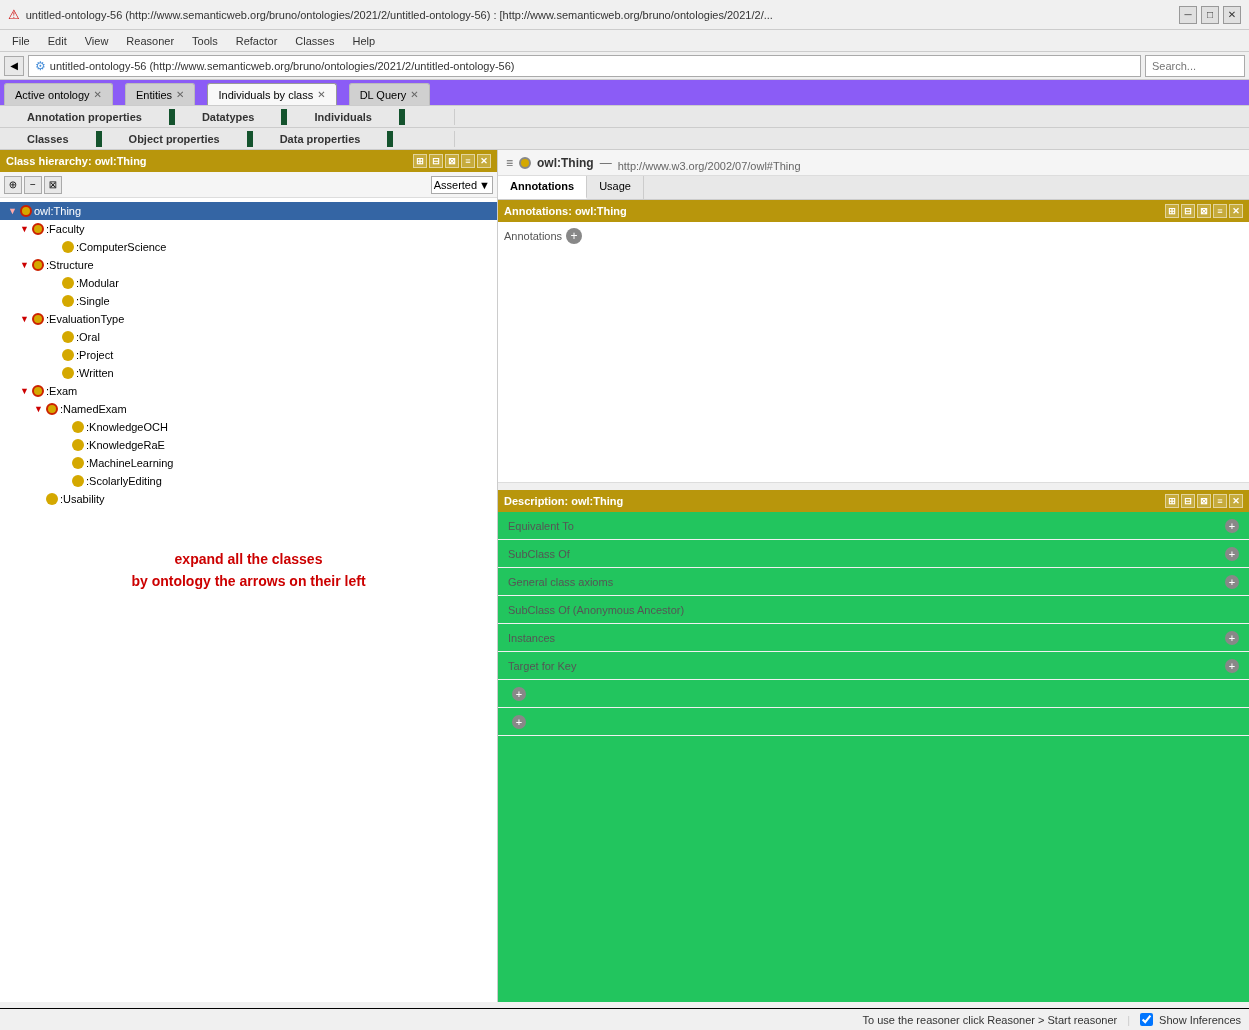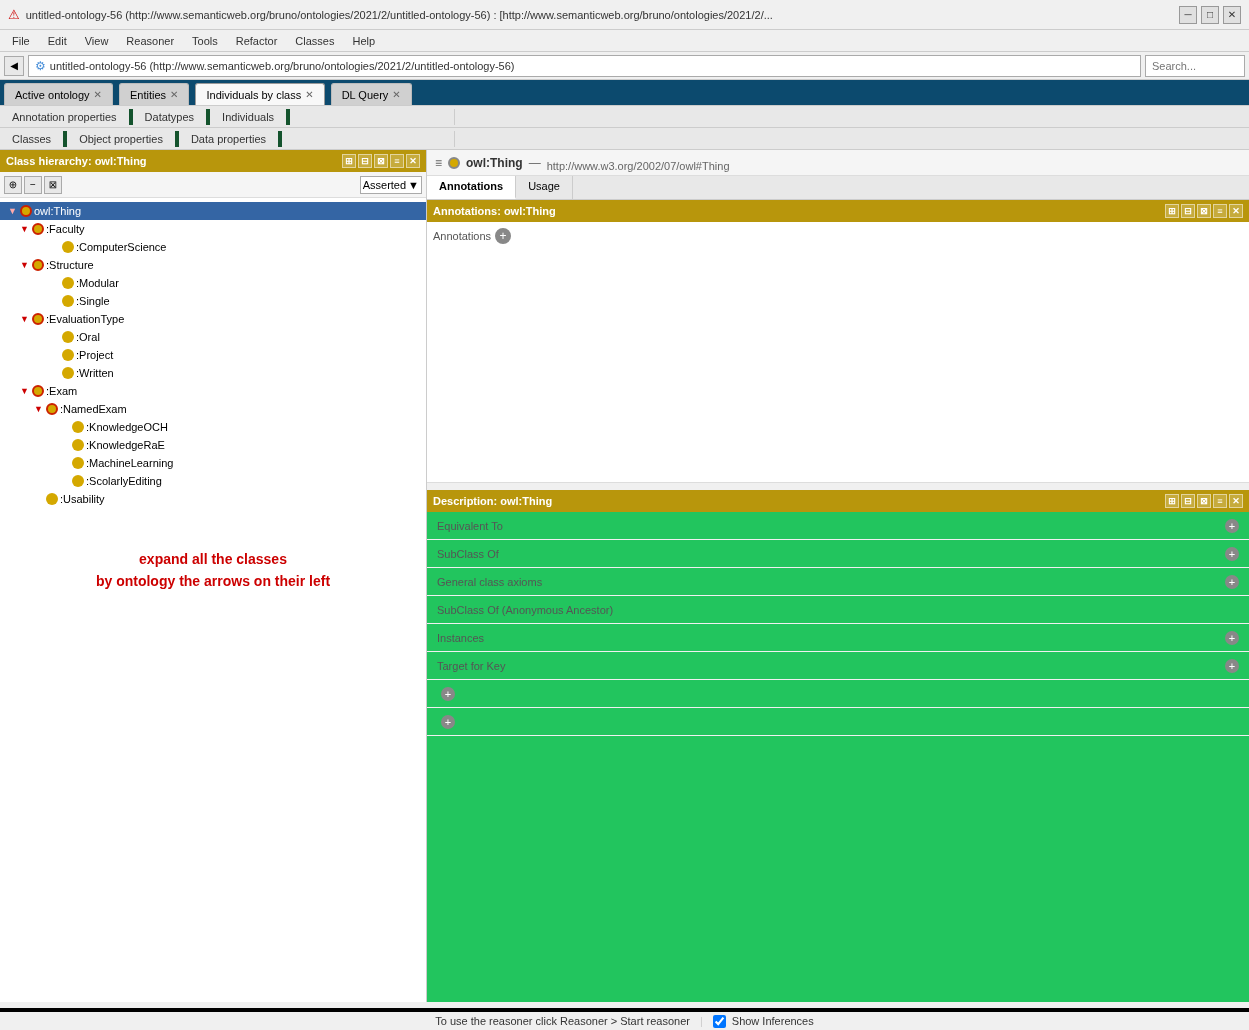--- a/index.html
+++ b/index.html
@@ -81,27 +81,27 @@
     .nav-search {
       width: 100px; height: 22px;
       border: 1px solid #aaa;
       background: white;
       padding: 0 6px;
       font-size: 11px;
     }
 
     
     .tabs-row {
-      background: #0c4a6e;
+      background: #8b5cf6;
       height: 26px;
       display: flex;
       align-items: flex-end;
       padding: 0 4px;
       border-bottom: 1px solid #ccc;
-      gap: 6px;
+      gap: 12px;
     }
     .tab {
       height: 22px;
       padding: 0 10px;
       border: 1px solid #bbb;
       border-bottom: none;
       background: #d0d0d0;
       display: flex;
       align-items: center;
       cursor: pointer;
@@ -118,36 +118,37 @@
 
     
     .sub-header {
       display: flex;
       background: #e8e8e8;
       border-bottom: 1px solid #ccc;
       height: 22px;
       align-items: center;
     }
     .sub-header-item {
-      padding: 2px 12px;
+      padding: 2px 27px;
       font-size: 11px;
       cursor: pointer;
       color: #333;
-      border-right: 4px solid #14532d;
+      border-right: 6px solid #14532d;
+      font-weight: bold;
     }
 
     
     .main-content {
       display: flex;
       height: calc(1030px - 30px - 22px - 28px - 26px - 22px - 22px - 28px);
     }
 
     
     .left-panel {
-      width: 427px;
+      width: 498px;
       border-right: 1px solid #ccc;
       display: flex;
       flex-direction: column;
       background: white;
     }
     .panel-header {
       background: #b8960c;
       color: white;
       padding: 3px 6px;
       font-size: 11px;
@@ -346,24 +347,24 @@
     }
 
     
     .status-bar {
       position: fixed;
       bottom: 0;
       left: 0;
       right: 0;
       height: 22px;
       background: #f0f0f0;
-      border-top: 4px solid #000000;
-      display: flex;
-      align-items: center;
-      justify-content: center;
+      border-top: 1px solid #000000;
+      display: flex;
+      align-items: center;
+      justify-content: flex-end;
       padding: 0 8px;
       font-size: 11px;
       color: #333;
       gap: 6px;
     }
     .show-inferences-cb { cursor: pointer; }
   </style>
 </head>
 <body>
 

